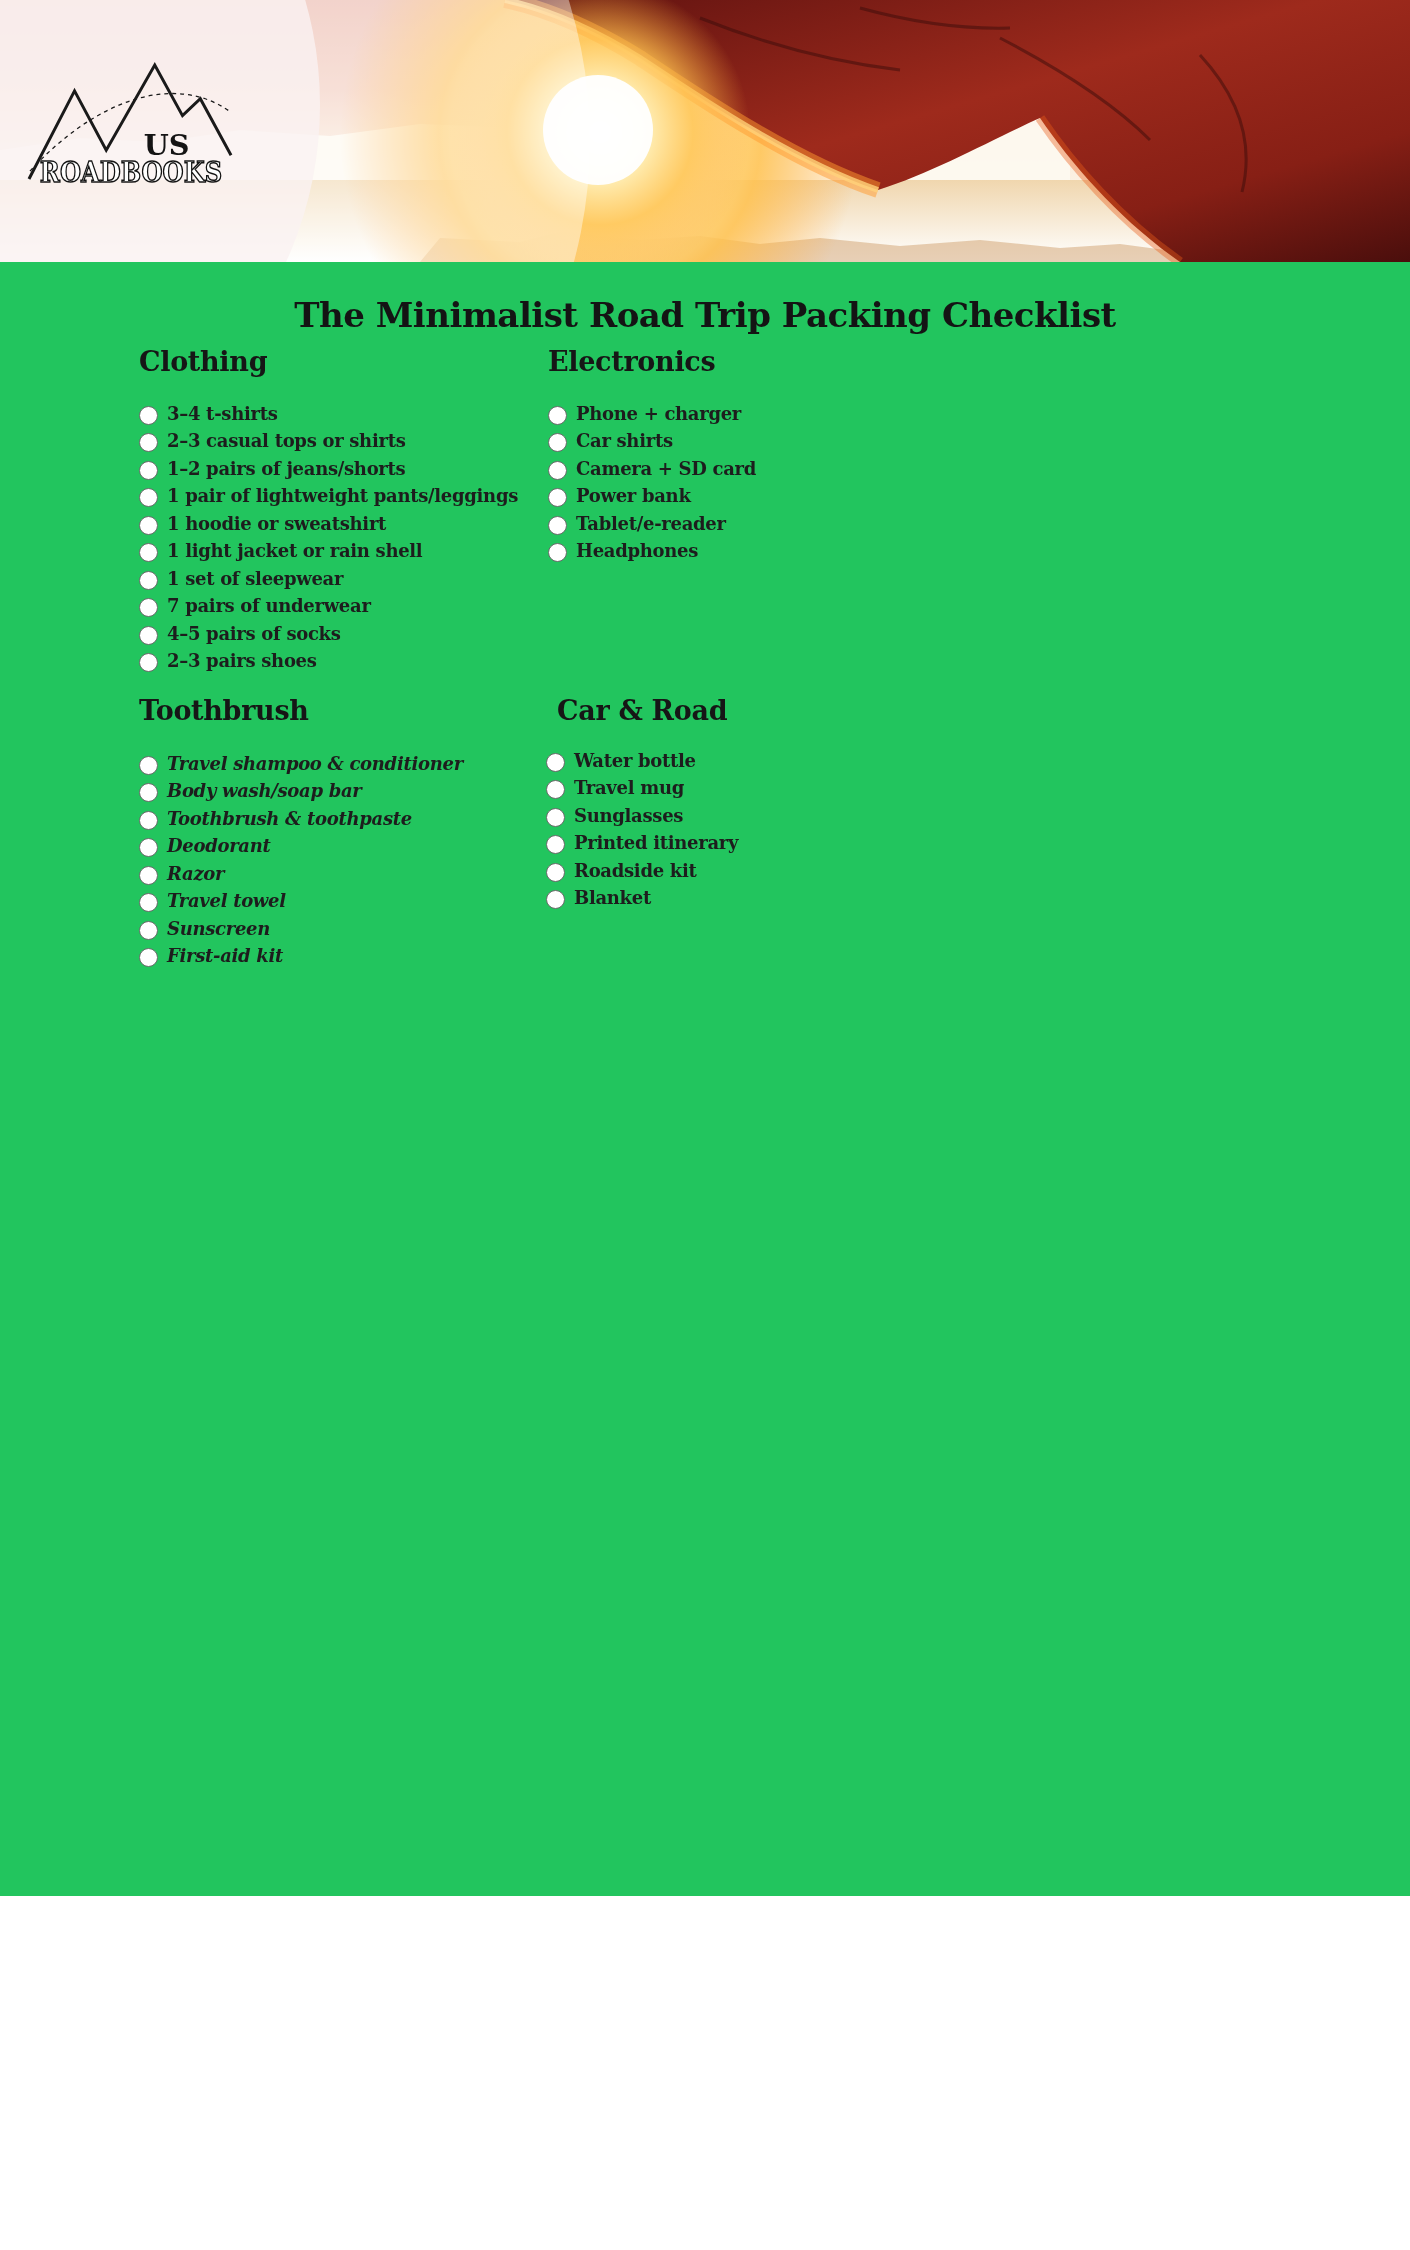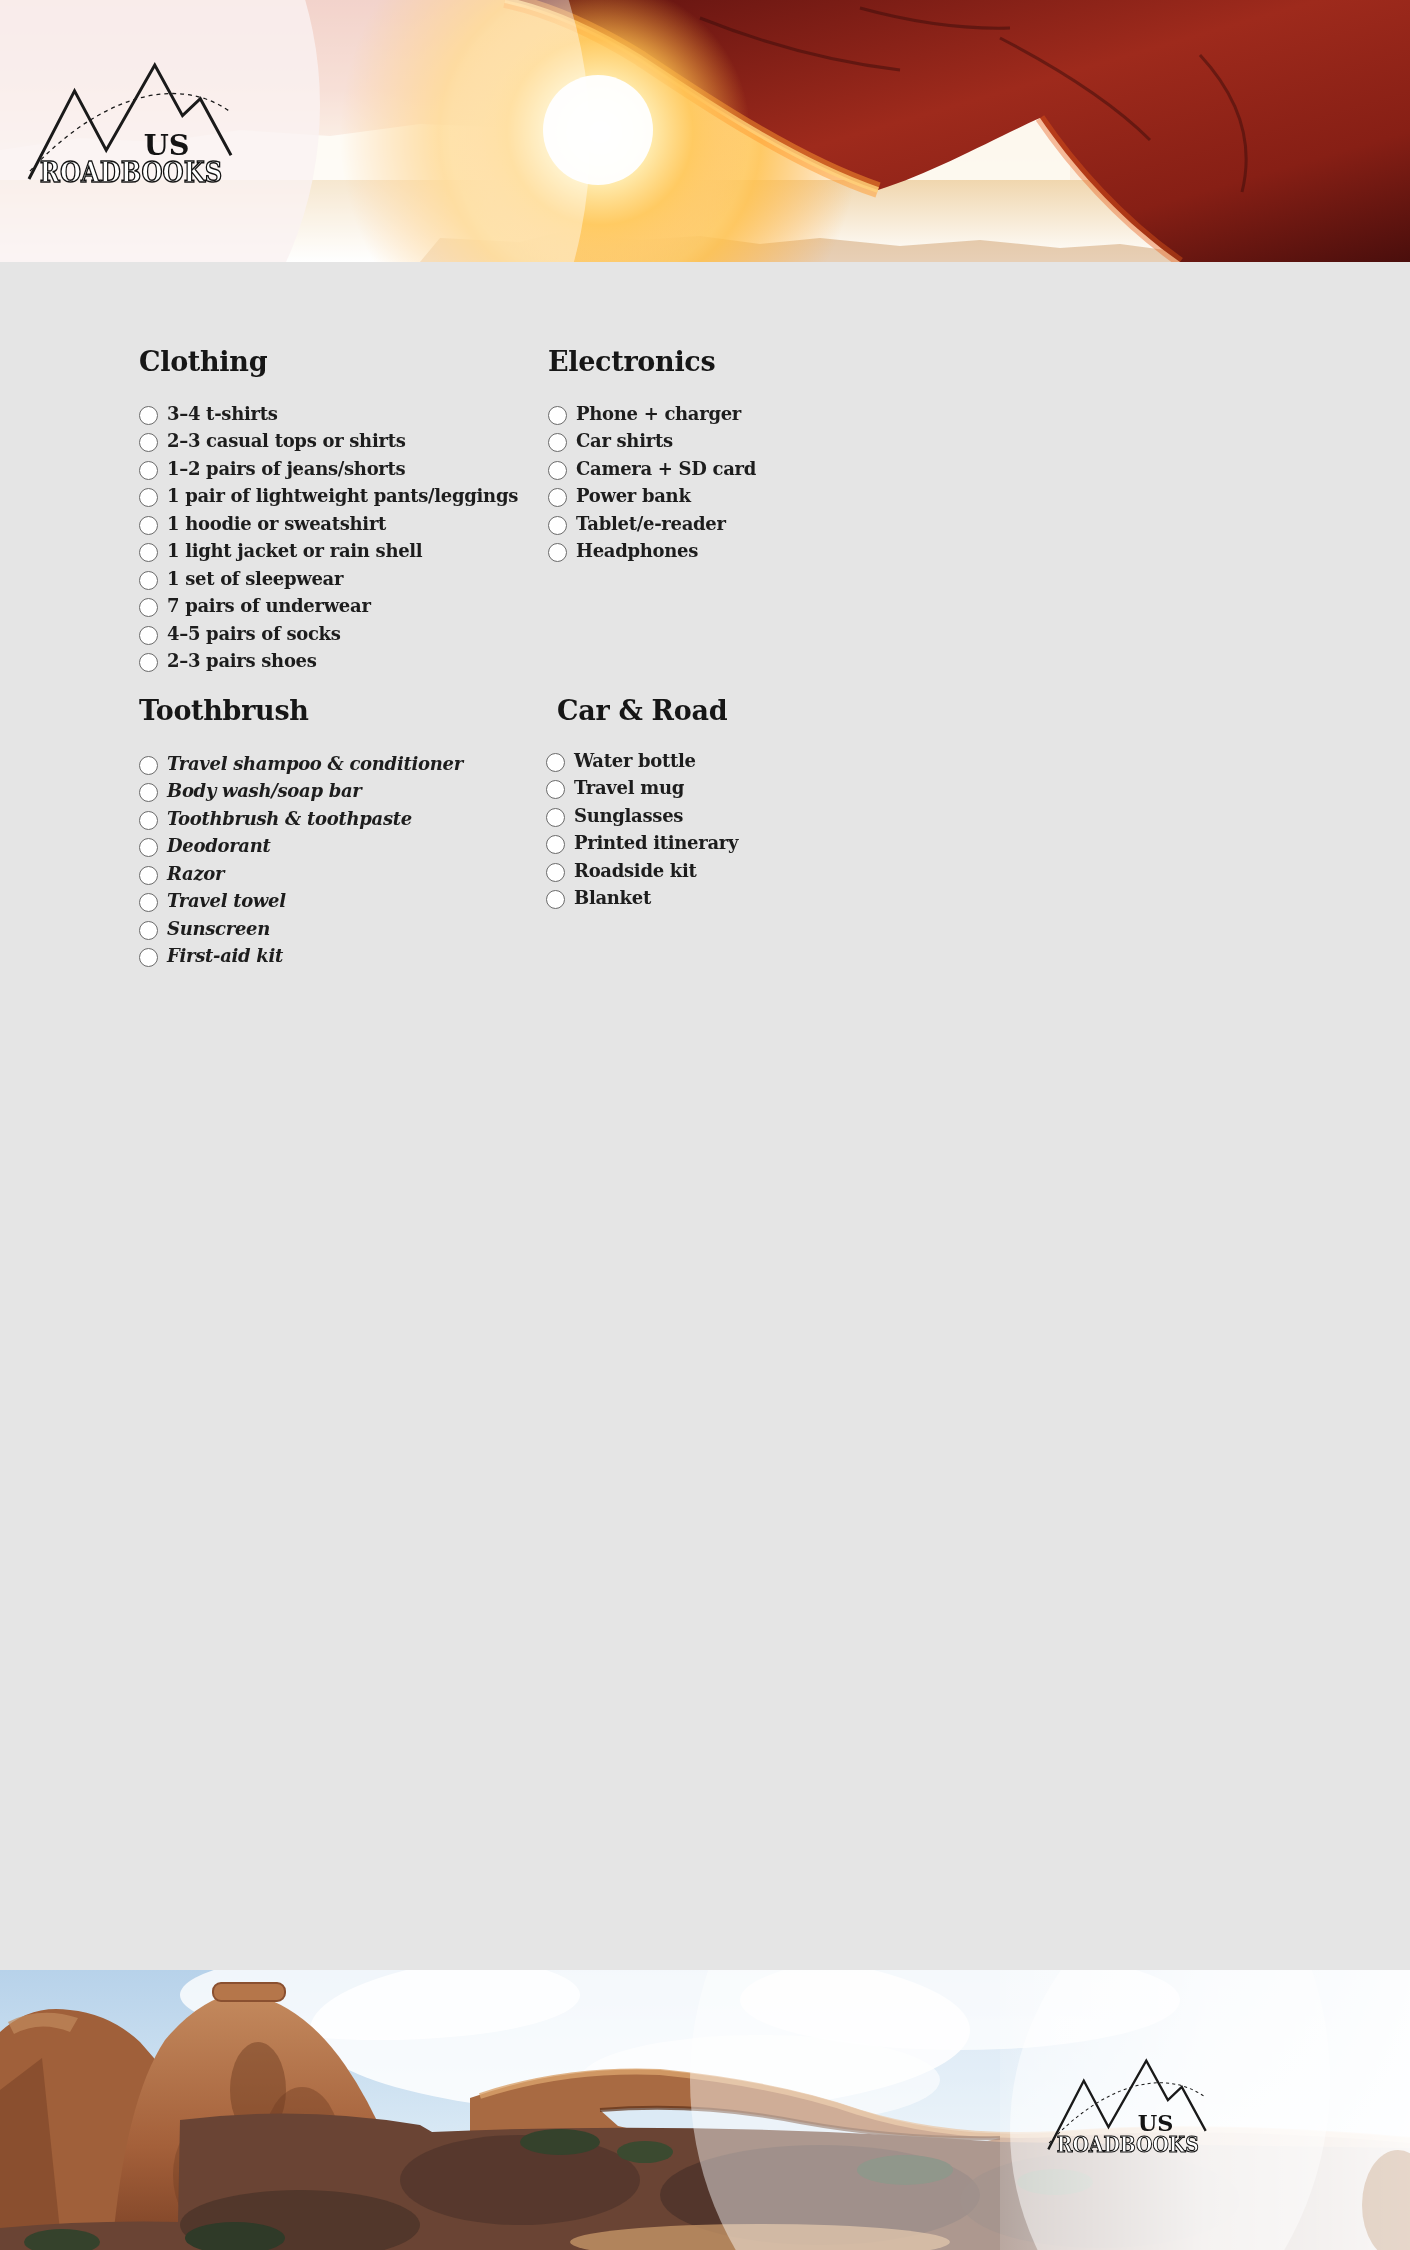--- a/index.html
+++ b/index.html
@@ -1,18 +1,18 @@
 <!DOCTYPE html>
 <html><head>
 <meta charset="utf-8">
 <style>
   html,body{margin:0;padding:0;background:#fff;}
   .page{
-    position:relative;width:1410px;height:2250px;margin:0 auto;
-    background:#e5e5e5;overflow:hidden;
+    position:relative;width:1410px;height:1896px;margin:0 auto;
+    background:#22c55e;overflow:hidden;
     font-family:"DejaVu Serif","Liberation Serif",serif;
     color:#1b1b1b;
   }
   
   .header-photo{position:absolute;left:0;top:0;width:1410px;height:262px;}
   .footer-photo{position:absolute;left:0;top:1970px;width:1410px;height:280px;}
   .header-photo svg,.footer-photo svg{display:block;width:100%;height:100%;}
   
   .logo{position:absolute;}
   .logo-header{left:26px;top:62px;width:208px;height:129px;}
@@ -95,20 +95,21 @@
 
   <div class="logo logo-header">
     <svg viewBox="0 0 210 130">
       <path d="M 4,110 C 70,38 150,10 206,50" fill="none" stroke="#1a1a1a" stroke-width="1.3" stroke-dasharray="4 4"></path>
       <polyline points="3,118 49,29 81,89 130,3 158,54 176,37 207,94" fill="none" stroke="#1a1a1a" stroke-width="3" stroke-linejoin="miter"></polyline>
       <text x="142" y="94" text-anchor="middle" font-size="29" fill="#141414">US</text>
       <text x="106" y="121" text-anchor="middle" font-size="29" fill="#ffffff" stroke="#141414" stroke-width="1.5" textLength="184" lengthAdjust="spacingAndGlyphs">ROADBOOKS</text>
     </svg>
   </div>
 
+  <h1 class="title">The Minimalist Road Trip Packing Checklist</h1>
 
   <div class="section" id="sec-clothing">
     <h2>Clothing</h2>
     <ul>
         <li class="check-item">
           <span class="checkbox"></span>
           <span class="check-label">3–4 t-shirts</span>
         </li>
         <li class="check-item">
           <span class="checkbox"></span>

